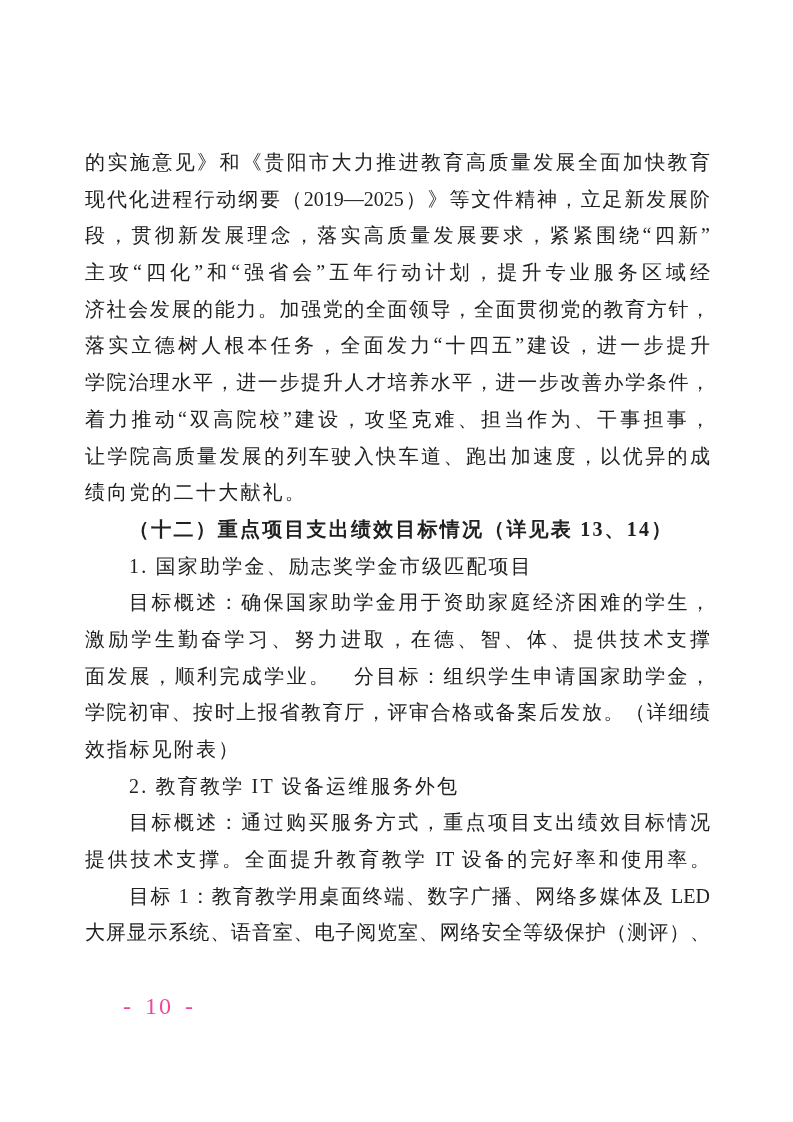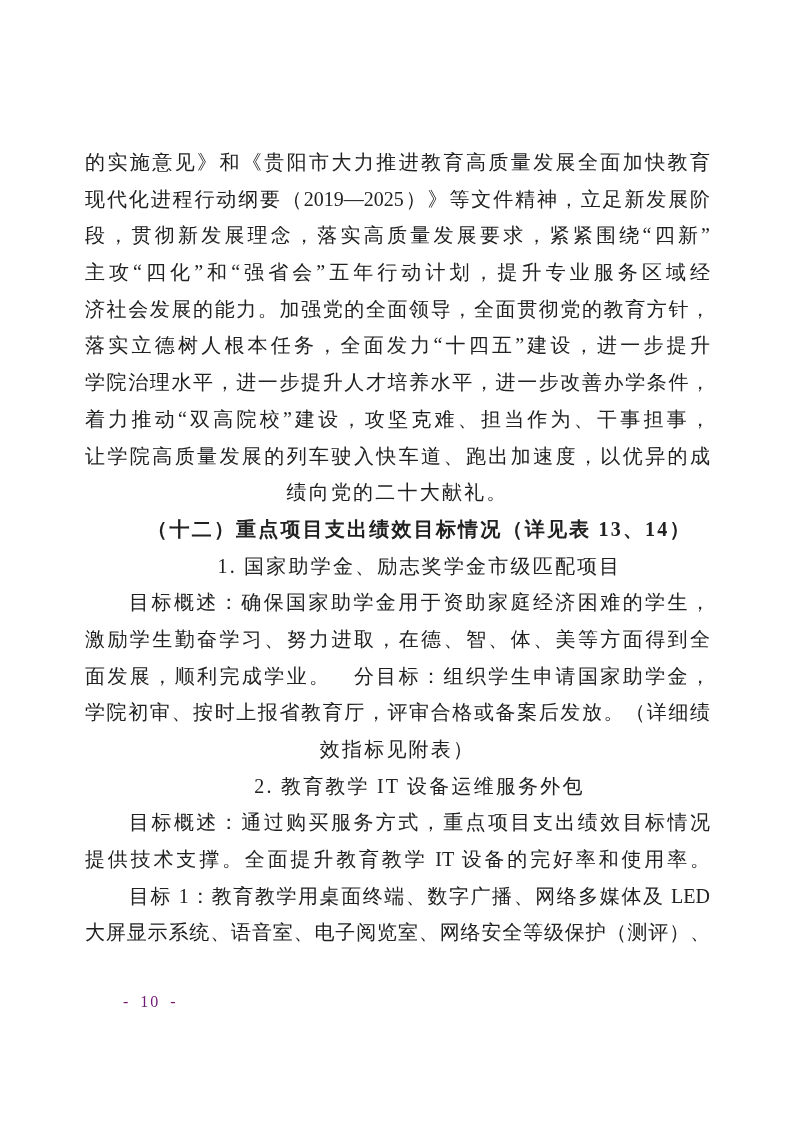--- a/index.html
+++ b/index.html
@@ -34,58 +34,58 @@
     line-height: 36.7px;
     font-size: 20px;
     white-space: normal;
   }
   .line.justify {
     text-align: justify;
     text-align-last: justify;
     text-justify: inter-character;
   }
   .line.left {
-    text-align: center;
+    text-align: left;
     letter-spacing: 2.2px;
   }
   .line.indent {
     padding-left: 44px;
   }
   .line.bold {
     font-weight: 700;
   }
   .footer {
     position: absolute;
     left: 123px;
     top: 993px;
-    font-size: 16px;
+    font-size: 24px;
     letter-spacing: 2px;
     word-spacing: 4px;
-    color: #701a75;
+    color: #ec4899;
   }
 </style>
 </head>
 <body>
 
 <div class="page">
   <div class="text-block">
       <div class="line justify">的实施意见》和《贵阳市大力推进教育高质量发展全面加快教育</div>
       <div class="line justify">现代化进程行动纲要（2019—2025）》等文件精神，立足新发展阶</div>
       <div class="line justify">段，贯彻新发展理念，落实高质量发展要求，紧紧围绕“四新”</div>
       <div class="line justify">主攻“四化”和“强省会”五年行动计划，提升专业服务区域经</div>
       <div class="line justify">济社会发展的能力。加强党的全面领导，全面贯彻党的教育方针，</div>
       <div class="line justify">落实立德树人根本任务，全面发力“十四五”建设，进一步提升</div>
       <div class="line justify">学院治理水平，进一步提升人才培养水平，进一步改善办学条件，</div>
       <div class="line justify">着力推动“双高院校”建设，攻坚克难、担当作为、干事担事，</div>
       <div class="line justify">让学院高质量发展的列车驶入快车道、跑出加速度，以优异的成</div>
       <div class="line left">绩向党的二十大献礼。</div>
       <div class="line left indent bold">（十二）重点项目支出绩效目标情况（详见表 13、14）</div>
       <div class="line left indent">1. 国家助学金、励志奖学金市级匹配项目</div>
       <div class="line justify indent">目标概述：确保国家助学金用于资助家庭经济困难的学生，</div>
-      <div class="line justify">激励学生勤奋学习、努力进取，在德、智、体、美等方面得到全</div>
+      <div class="line justify">激励学生勤奋学习、努力进取，在德、智、体、提供技术支撑</div>
       <div class="line justify">面发展，顺利完成学业。　分目标：组织学生申请国家助学金，</div>
       <div class="line justify">学院初审、按时上报省教育厅，评审合格或备案后发放。（详细绩</div>
       <div class="line left">效指标见附表）</div>
       <div class="line left indent">2. 教育教学 IT 设备运维服务外包</div>
       <div class="line justify indent">目标概述：通过购买服务方式，重点项目支出绩效目标情况</div>
       <div class="line justify">提供技术支撑。全面提升教育教学 IT 设备的完好率和使用率。</div>
       <div class="line justify indent">目标 1：教育教学用桌面终端、数字广播、网络多媒体及 LED</div>
       <div class="line justify">大屏显示系统、语音室、电子阅览室、网络安全等级保护（测评）、</div>
     </div>
   <div class="footer">- 10 -</div>

